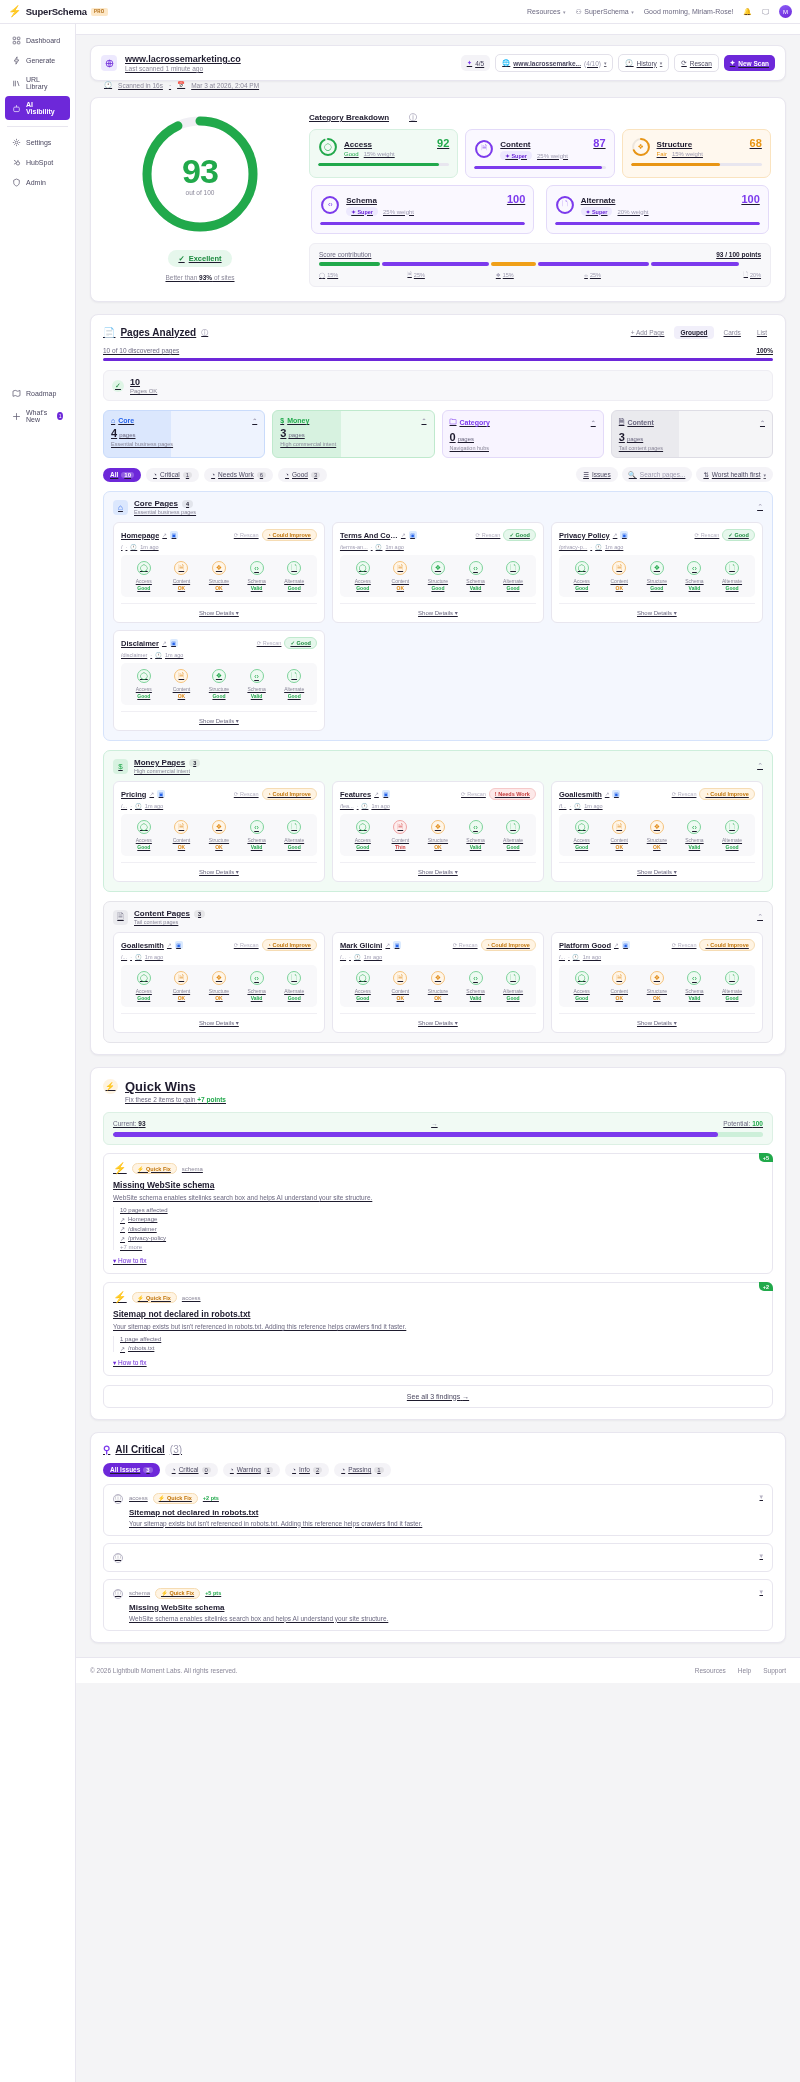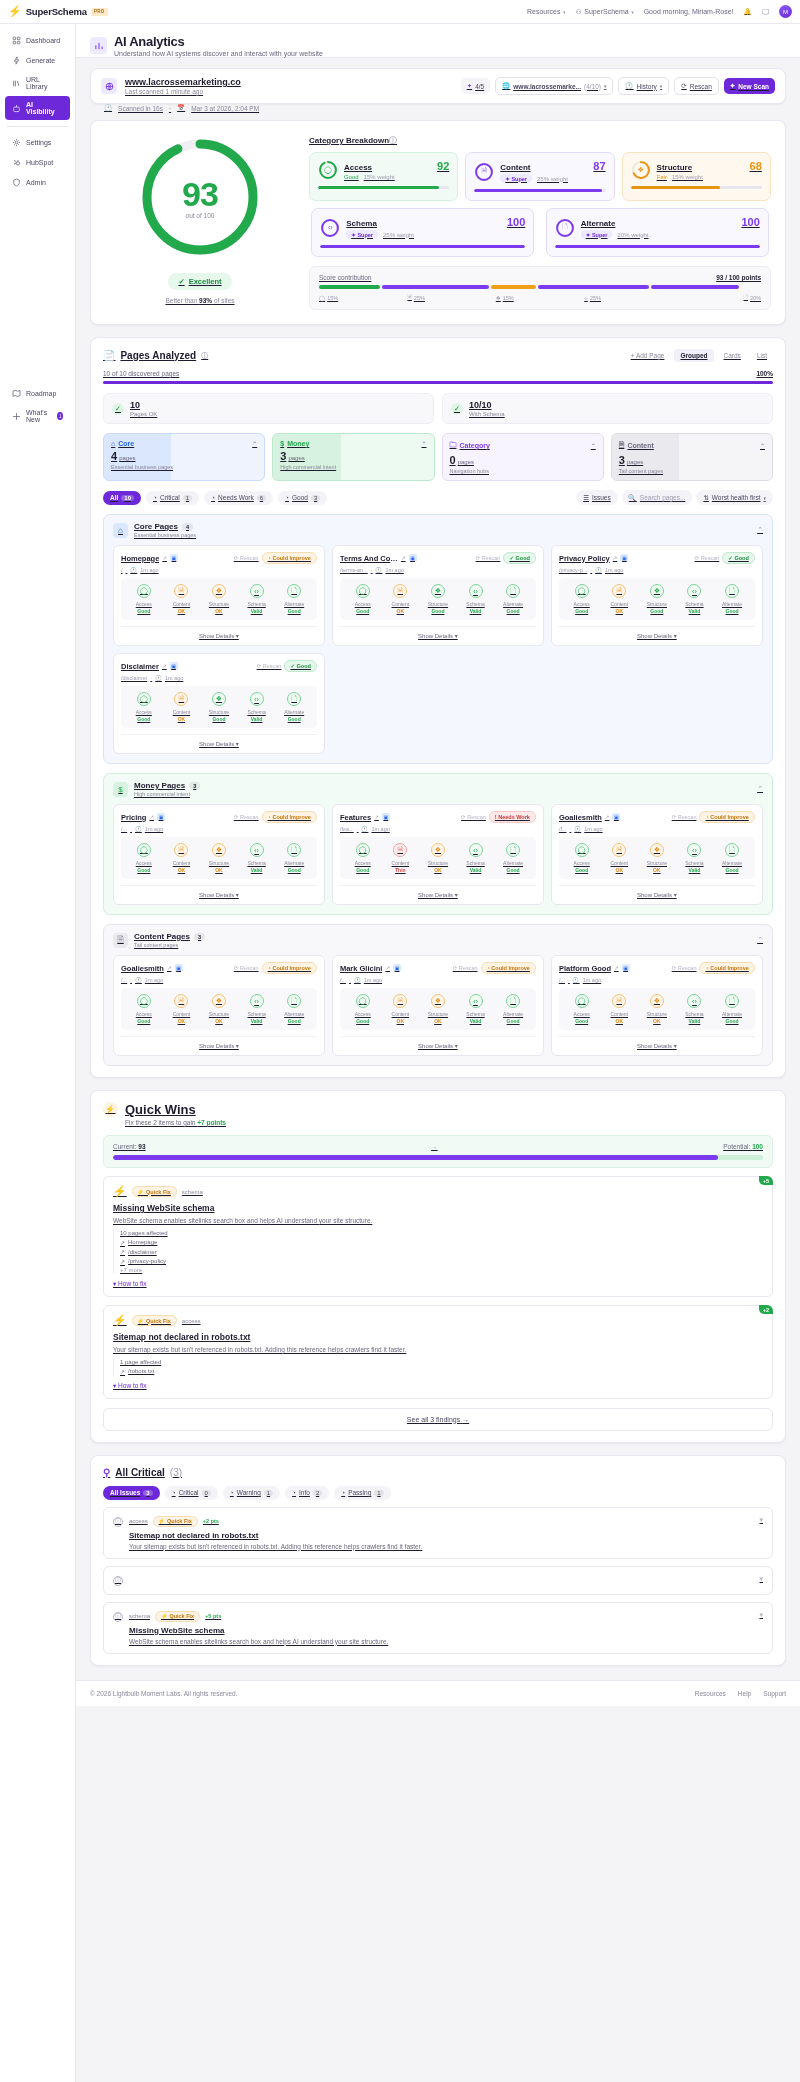--- a/index.html
+++ b/index.html
@@ -118,21 +118,21 @@
   .ring-cap { font-size:6.5px; color:#8a8799; margin-top:-2px; }
   .badge-excellent {
     margin-top:14px; display:flex; align-items:center; gap:4px;
     background:#e6f7ec; color:#1b8a3e; font-size:7.5px; font-weight:bold;
     border-radius:20px; padding:4px 10px;
   }
   .better-than { font-size:6.5px; color:#8a8799; margin-top:7px; }
   .better-than b { color:#1e1b2e; }
 
   .catwrap { flex:1; min-width:0; }
-  .cat-head { font-size:8px; font-weight:bold; display:flex; align-items:center; gap:0; margin-bottom:6px; }
+  .cat-head { font-size:8px; font-weight:bold; display:flex; align-items:center; gap:20px; margin-bottom:6px; }
   .cat-grid { display:flex; gap:7px; flex-wrap:wrap; }
   .catcard { border-radius:7px; padding:7px 8px 8px 8px; border:1px solid transparent; }
   .catcard.w2 { width:calc(33.33% - 4.7px); }
   .catcard.w3 { width:calc(50% - 10px); margin:0 auto; }
   .cc-row { display:flex; align-items:center; gap:6px; }
   .cc-ring { width:20px; height:20px; flex-shrink:0; position:relative; }
   .cc-ring .gly {
     position:absolute; inset:0; display:flex; align-items:center;
     justify-content:center; font-size:7px;
   }
@@ -429,31 +429,20 @@
           <path d="M8 2v12M2 8h12"></path>
         </svg>
       <span>What's New</span>
       <span class="nav-badge">1</span>
     </div>
   </div>
 
   <div class="main">
 
     <div class="page-head">
-      <div class="ph-row">
-        <div class="ph-icon">
-          <svg width="10" height="10" viewBox="0 0 16 16" fill="none" stroke="currentColor" stroke-width="1.5">
-              <path d="M3 13V7M8 13V3M13 13V9"></path>
-            </svg>
-        </div>
-        <div>
-          <div class="ph-title">AI Analytics</div>
-          <div class="ph-sub">Understand how AI systems discover and interact with your website</div>
-        </div>
-      </div>
     </div>
 
     <div class="content">
 
       <div class="card shadow">
         <div class="urlbar">
           <div class="globe-badge">
             <svg width="9" height="9" viewBox="0 0 16 16" fill="none" stroke="currentColor" stroke-width="1.4">
                 <circle cx="8" cy="8" r="6"></circle>
                 <path d="M2 8h12M8 2c2 2.5 2 9.5 0 12M8 2C6 4.5 6 11.5 8 14"></path>
@@ -694,27 +683,20 @@
           </div>
 
         <div class="statrow" id="stat-row">
             <div class="stat">
               <div class="stat-ck">✓</div>
               <div>
                 <div class="stat-n">10</div>
                 <div class="stat-l">Pages OK</div>
               </div>
             </div>
-            <div class="stat">
-              <div class="stat-ck">✓</div>
-              <div>
-                <div class="stat-n">10/10</div>
-                <div class="stat-l">With Schema</div>
-              </div>
-            </div>
           </div>
         <div class="tiles" id="tiles">
             <div class="tile" style="background: linear-gradient(90deg, rgb(219, 231, 253) 0px, rgb(219, 231, 253) 42%, rgb(238, 243, 254) 42%, rgb(238, 243, 254) 100%); border-color: rgb(201, 219, 251);">
               <div class="tile-hdr">
                 <span style="color:#2563eb">⌂</span>
                 <span style="color:#2563eb">Core</span>
                 <span class="tile-chev">⌃</span>
               </div>
               <div class="tile-num">4<span>pages</span></div>
               <div class="tile-sub">Essential business pages</div>

